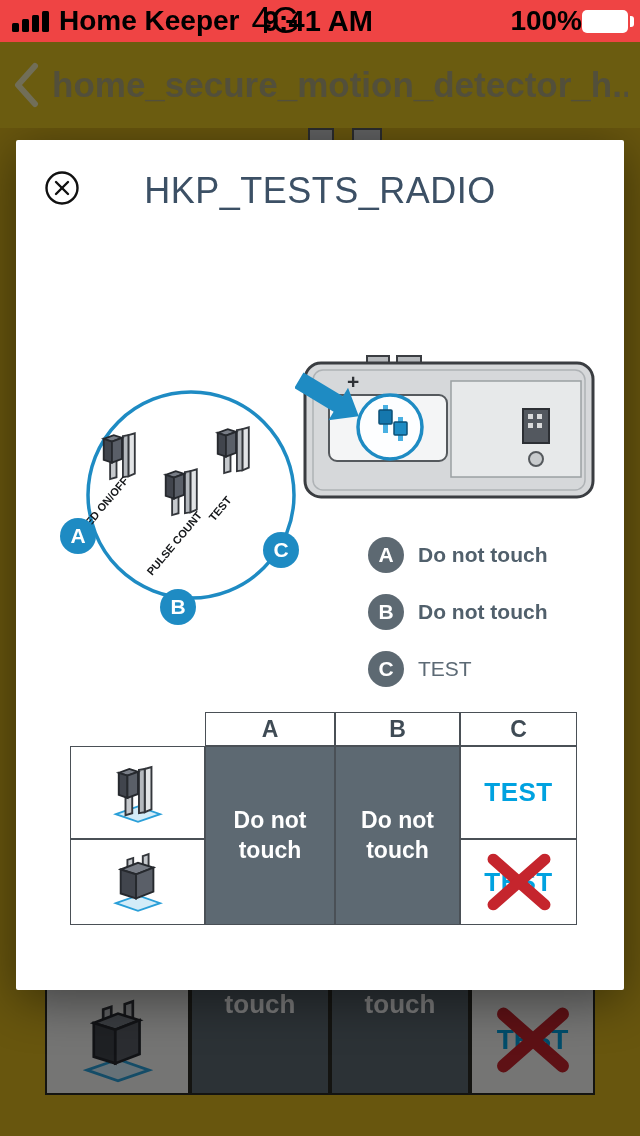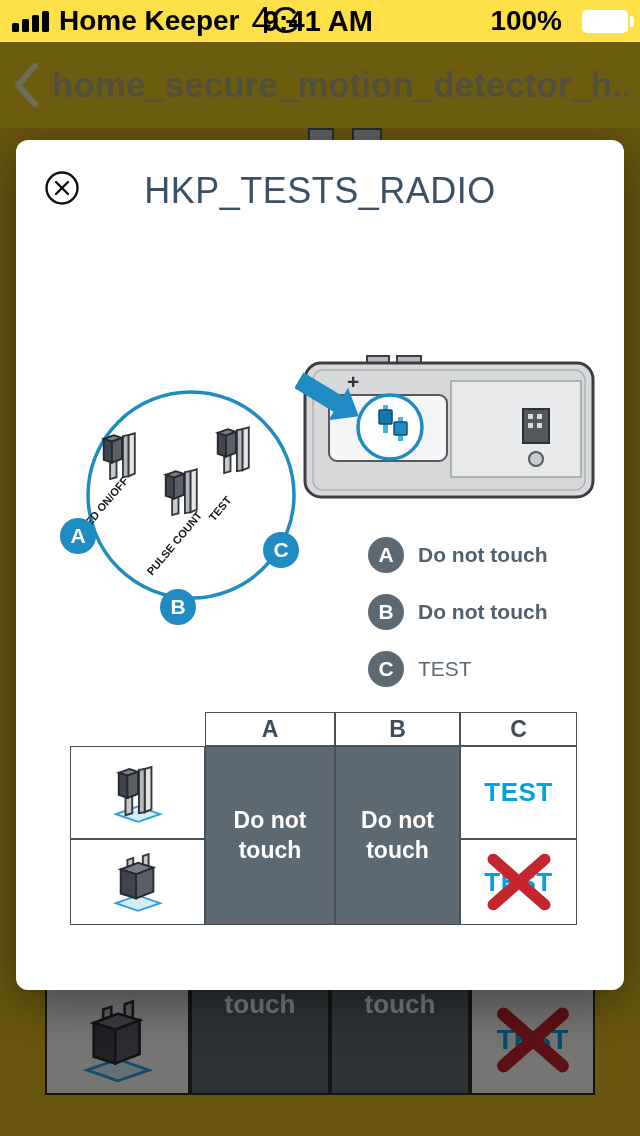--- a/index.html
+++ b/index.html
@@ -1,27 +1,27 @@
 <!DOCTYPE html>
 <html><head>
 <meta charset="utf-8">
 <style>
   * { margin:0; padding:0; box-sizing:border-box; }
   html,body { width:640px; height:1136px; }
   body { font-family:"Liberation Sans","DejaVu Sans",sans-serif; background:#6b5c10; position:relative; overflow:hidden; }
 
   
-  .status-bar { position:absolute; left:0; top:0; width:640px; height:42px; background:#fde047; display:flex; align-items:center; padding:0 12px; z-index:30; }
+  .status-bar { position:absolute; left:0; top:0; width:640px; height:42px; background:#ef4444; display:flex; align-items:center; padding:0 12px; z-index:30; }
   .sig { display:flex; align-items:flex-end; gap:3px; margin-right:10px; }
   .sig i { display:block; width:7px; background:#000; border-radius:1.5px; }
   .sig i:nth-child(1){height:9px} .sig i:nth-child(2){height:13px} .sig i:nth-child(3){height:17px} .sig i:nth-child(4){height:21px}
   .carrier { font-size:28px; font-weight:600; color:#000; margin-right:12px; }
   .network { font-size:36px; color:#000; }
   .time { position:absolute; left:50%; transform:translateX(-52%); font-size:29px; font-weight:700; color:#000; }
-  .batt-wrap { margin-left:auto; display:flex; align-items:center; gap:20px;justify-content:center; }
+  .batt-wrap { margin-left:auto; display:flex; align-items:center; gap:0;justify-content:center; }
   .batt-pct { font-size:28px; font-weight:600; color:#000; }
   .batt { width:46px; height:23px; background:#fff; border-radius:5px; position:relative; }
   .batt:after { content:""; position:absolute; right:-6px; top:6px; width:4px; height:11px; background:#fff; border-radius:0 3px 3px 0; }
 
   
   .nav-bar { position:absolute; left:0; top:42px; width:640px; height:86px; background:#6b5c10; display:flex; align-items:center; z-index:30; overflow:hidden; }
   .back-btn { width:52px; height:70px; display:flex; align-items:center; justify-content:center; flex:0 0 auto; background:none; border:none; }
   .nav-title { font-size:35px; font-weight:600; color:#524f3b; white-space:nowrap; overflow:hidden; width:576px; }
 
   
@@ -31,21 +31,21 @@
   .bg-tab.t2 { left:352px; top:0; width:30px; height:13px; }
   .bg-table { position:absolute; left:45px; top:752px; width:550px; display:grid; grid-template-columns:145px 140px 140px 125px; grid-template-rows:105px 110px; }
   .bg-table .c { border:2px solid #2b2b24; display:flex; align-items:center; justify-content:center; }
   .bg-table .cw { background:#f4f4f2; }
   .bg-table .cs { background:#5d6972; grid-row:span 2; color:#fff; font-weight:700; font-size:26px; text-align:center; line-height:1.25; padding:0 26px; }
   .bg-table .ctest { color:#00a2e0; font-weight:700; font-size:28px; position:relative; }
   .bg-xmark { position:absolute; left:50%; top:50%; transform:translate(-50%,-50%); }
   .dim { position:absolute; left:0; top:0; width:100%; height:100%; background:rgba(0,0,0,0.52); }
 
   
-  .modal { position:absolute; left:16px; top:140px; width:608px; height:850px; background:#ffffff; border-radius:12px; box-shadow:0 10px 50px rgba(0,0,0,.45); z-index:20; }
+  .modal { position:absolute; left:16px; top:140px; width:608px; height:850px; background:#ffffff; border-radius:2px; box-shadow:0 10px 50px rgba(0,0,0,.45); z-index:20; }
   .close-btn { position:absolute; left:28px; top:30px; width:36px; height:36px; background:none; border:none; padding:0; cursor:pointer; }
   .modal-title { position:absolute; left:0; top:30px; width:608px; text-align:center; font-size:36px; font-weight:400; color:#3c5065; letter-spacing:0.5px; }
 
   .circle-svg { position:absolute; left:42px; top:222px; }
   .device-svg { position:absolute; left:279px; top:215px; }
 
   .badge { position:absolute; width:36px; height:36px; border-radius:50%; background:#1e8bc3; color:#fff; font-weight:700; font-size:21px; display:flex; align-items:center; justify-content:center; }
   .badge.a { left:44px; top:378px; }
   .badge.b { left:144px; top:449px; }
   .badge.c { left:247px; top:392px; }

